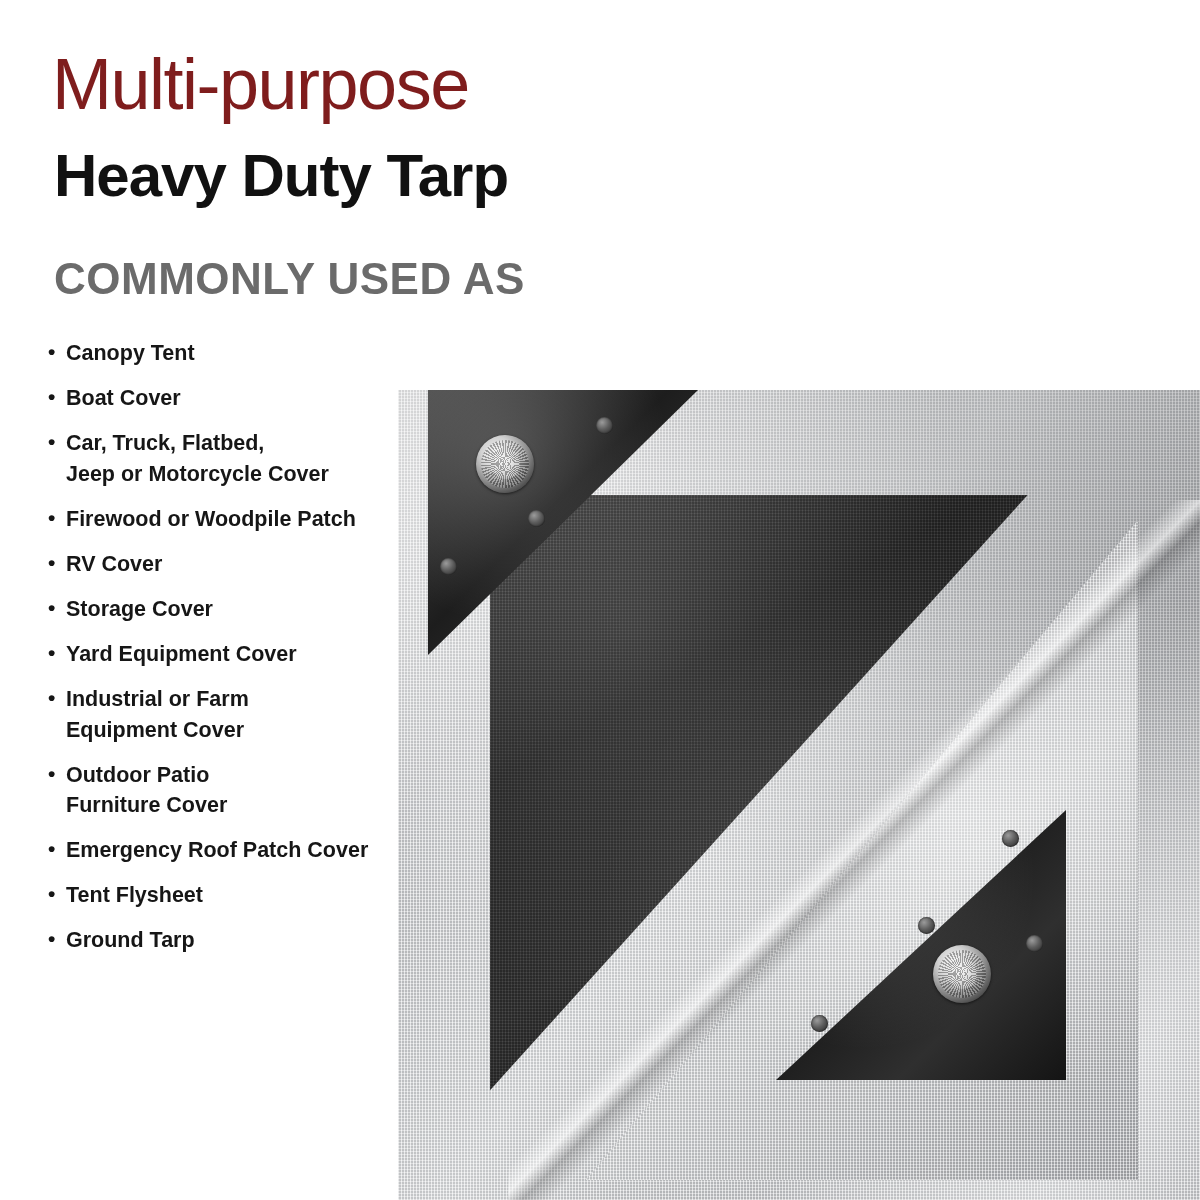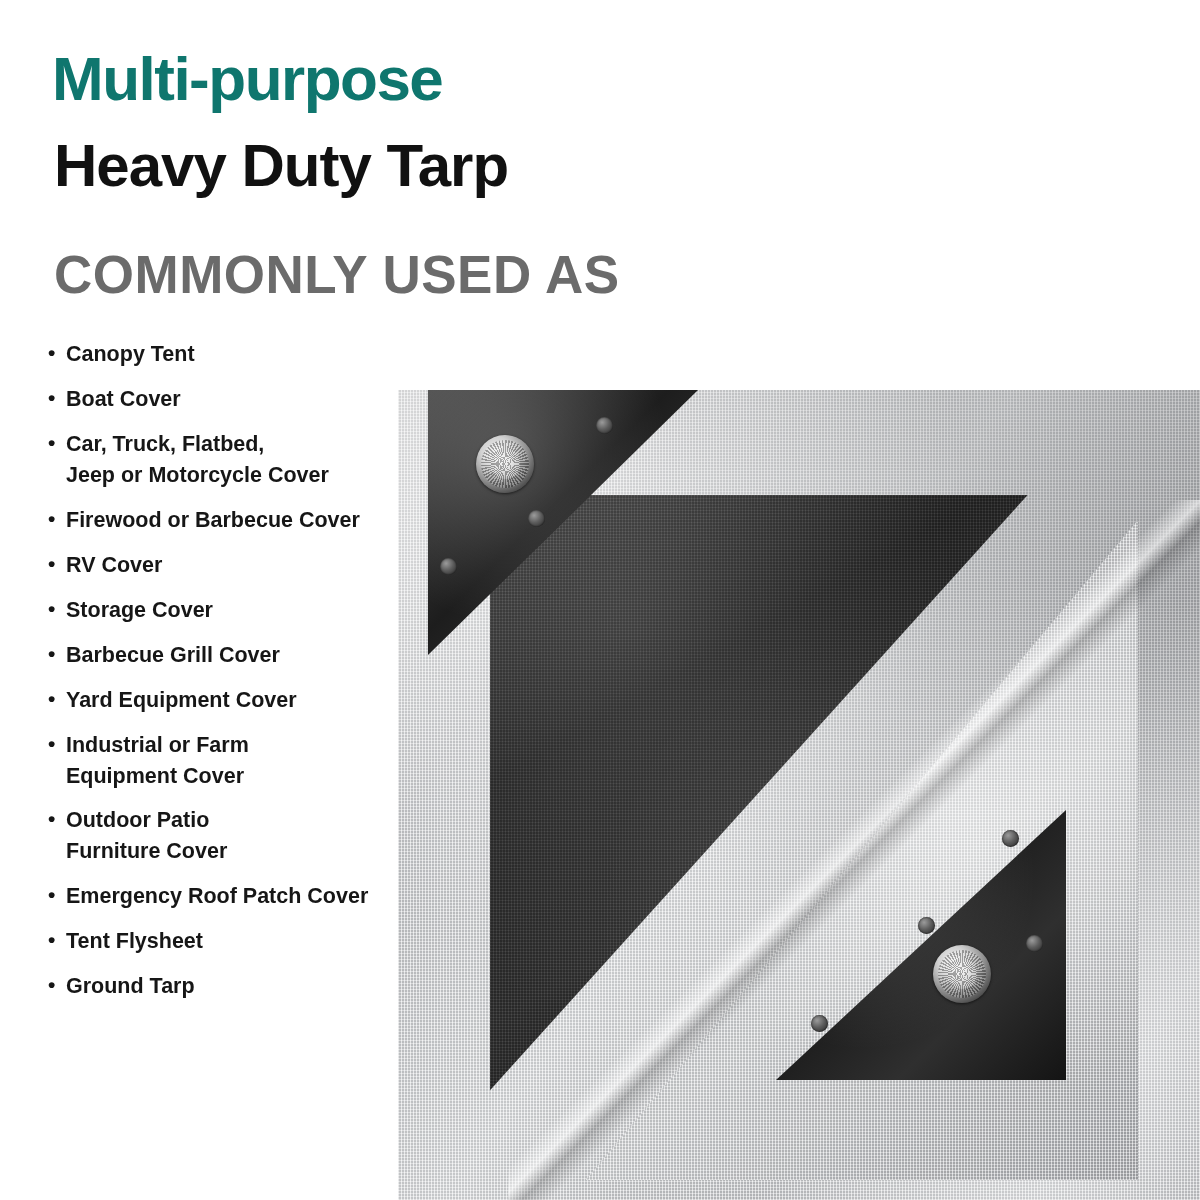--- a/index.html
+++ b/index.html
@@ -25,41 +25,41 @@
   
   .text-col {
     position: absolute;
     left: 0;
     top: 0;
     width: 470px;
     z-index: 5;
   }
 
   .title-main {
-    font-size: 62px;
-    font-weight: bold;
-    color: #0f766e;
+    font-size: 72px;
+    font-weight: normal;
+    color: #7f1d1d;
     letter-spacing: -1.5px;
     line-height: 1;
     margin: 48px 0 0 52px;
     white-space: nowrap;
   }
 
   .title-sub {
     font-size: 60px;
     font-weight: bold;
     color: #111111;
     letter-spacing: -1px;
     line-height: 1;
     margin: 26px 0 0 54px;
     white-space: nowrap;
   }
 
   .section-heading {
-    font-size: 53px;
+    font-size: 44px;
     font-weight: bold;
     color: #6b6b6b;
     letter-spacing: 0.5px;
     margin: 48px 0 0 54px;
     white-space: nowrap;
   }
 
   .bullet-list {
     list-style: none;
     margin: 34px 0 12px 0;
@@ -258,24 +258,23 @@
   <div class="text-col">
     <div class="title-main">Multi-purpose</div>
     <div class="title-sub">Heavy Duty Tarp</div>
     <div class="section-heading">COMMONLY USED AS</div>
 
     <ul class="bullet-list">
       <li>Canopy Tent</li>
       <li>Boat Cover</li>
       <li>Car, Truck, Flatbed,
 Jeep or Motorcycle Cover</li>
-      <li>Firewood or Barbecue Cover</li>
+      <li>Firewood or Woodpile Patch</li>
       <li>RV Cover</li>
       <li>Storage Cover</li>
-      <li>Barbecue Grill Cover</li>
       <li>Yard Equipment Cover</li>
       <li>Industrial or Farm
 Equipment Cover</li>
       <li>Outdoor Patio
 Furniture Cover</li>
       <li>Emergency Roof Patch Cover</li>
       <li>Tent Flysheet</li>
       <li>Ground Tarp</li>
     </ul>
   </div>

